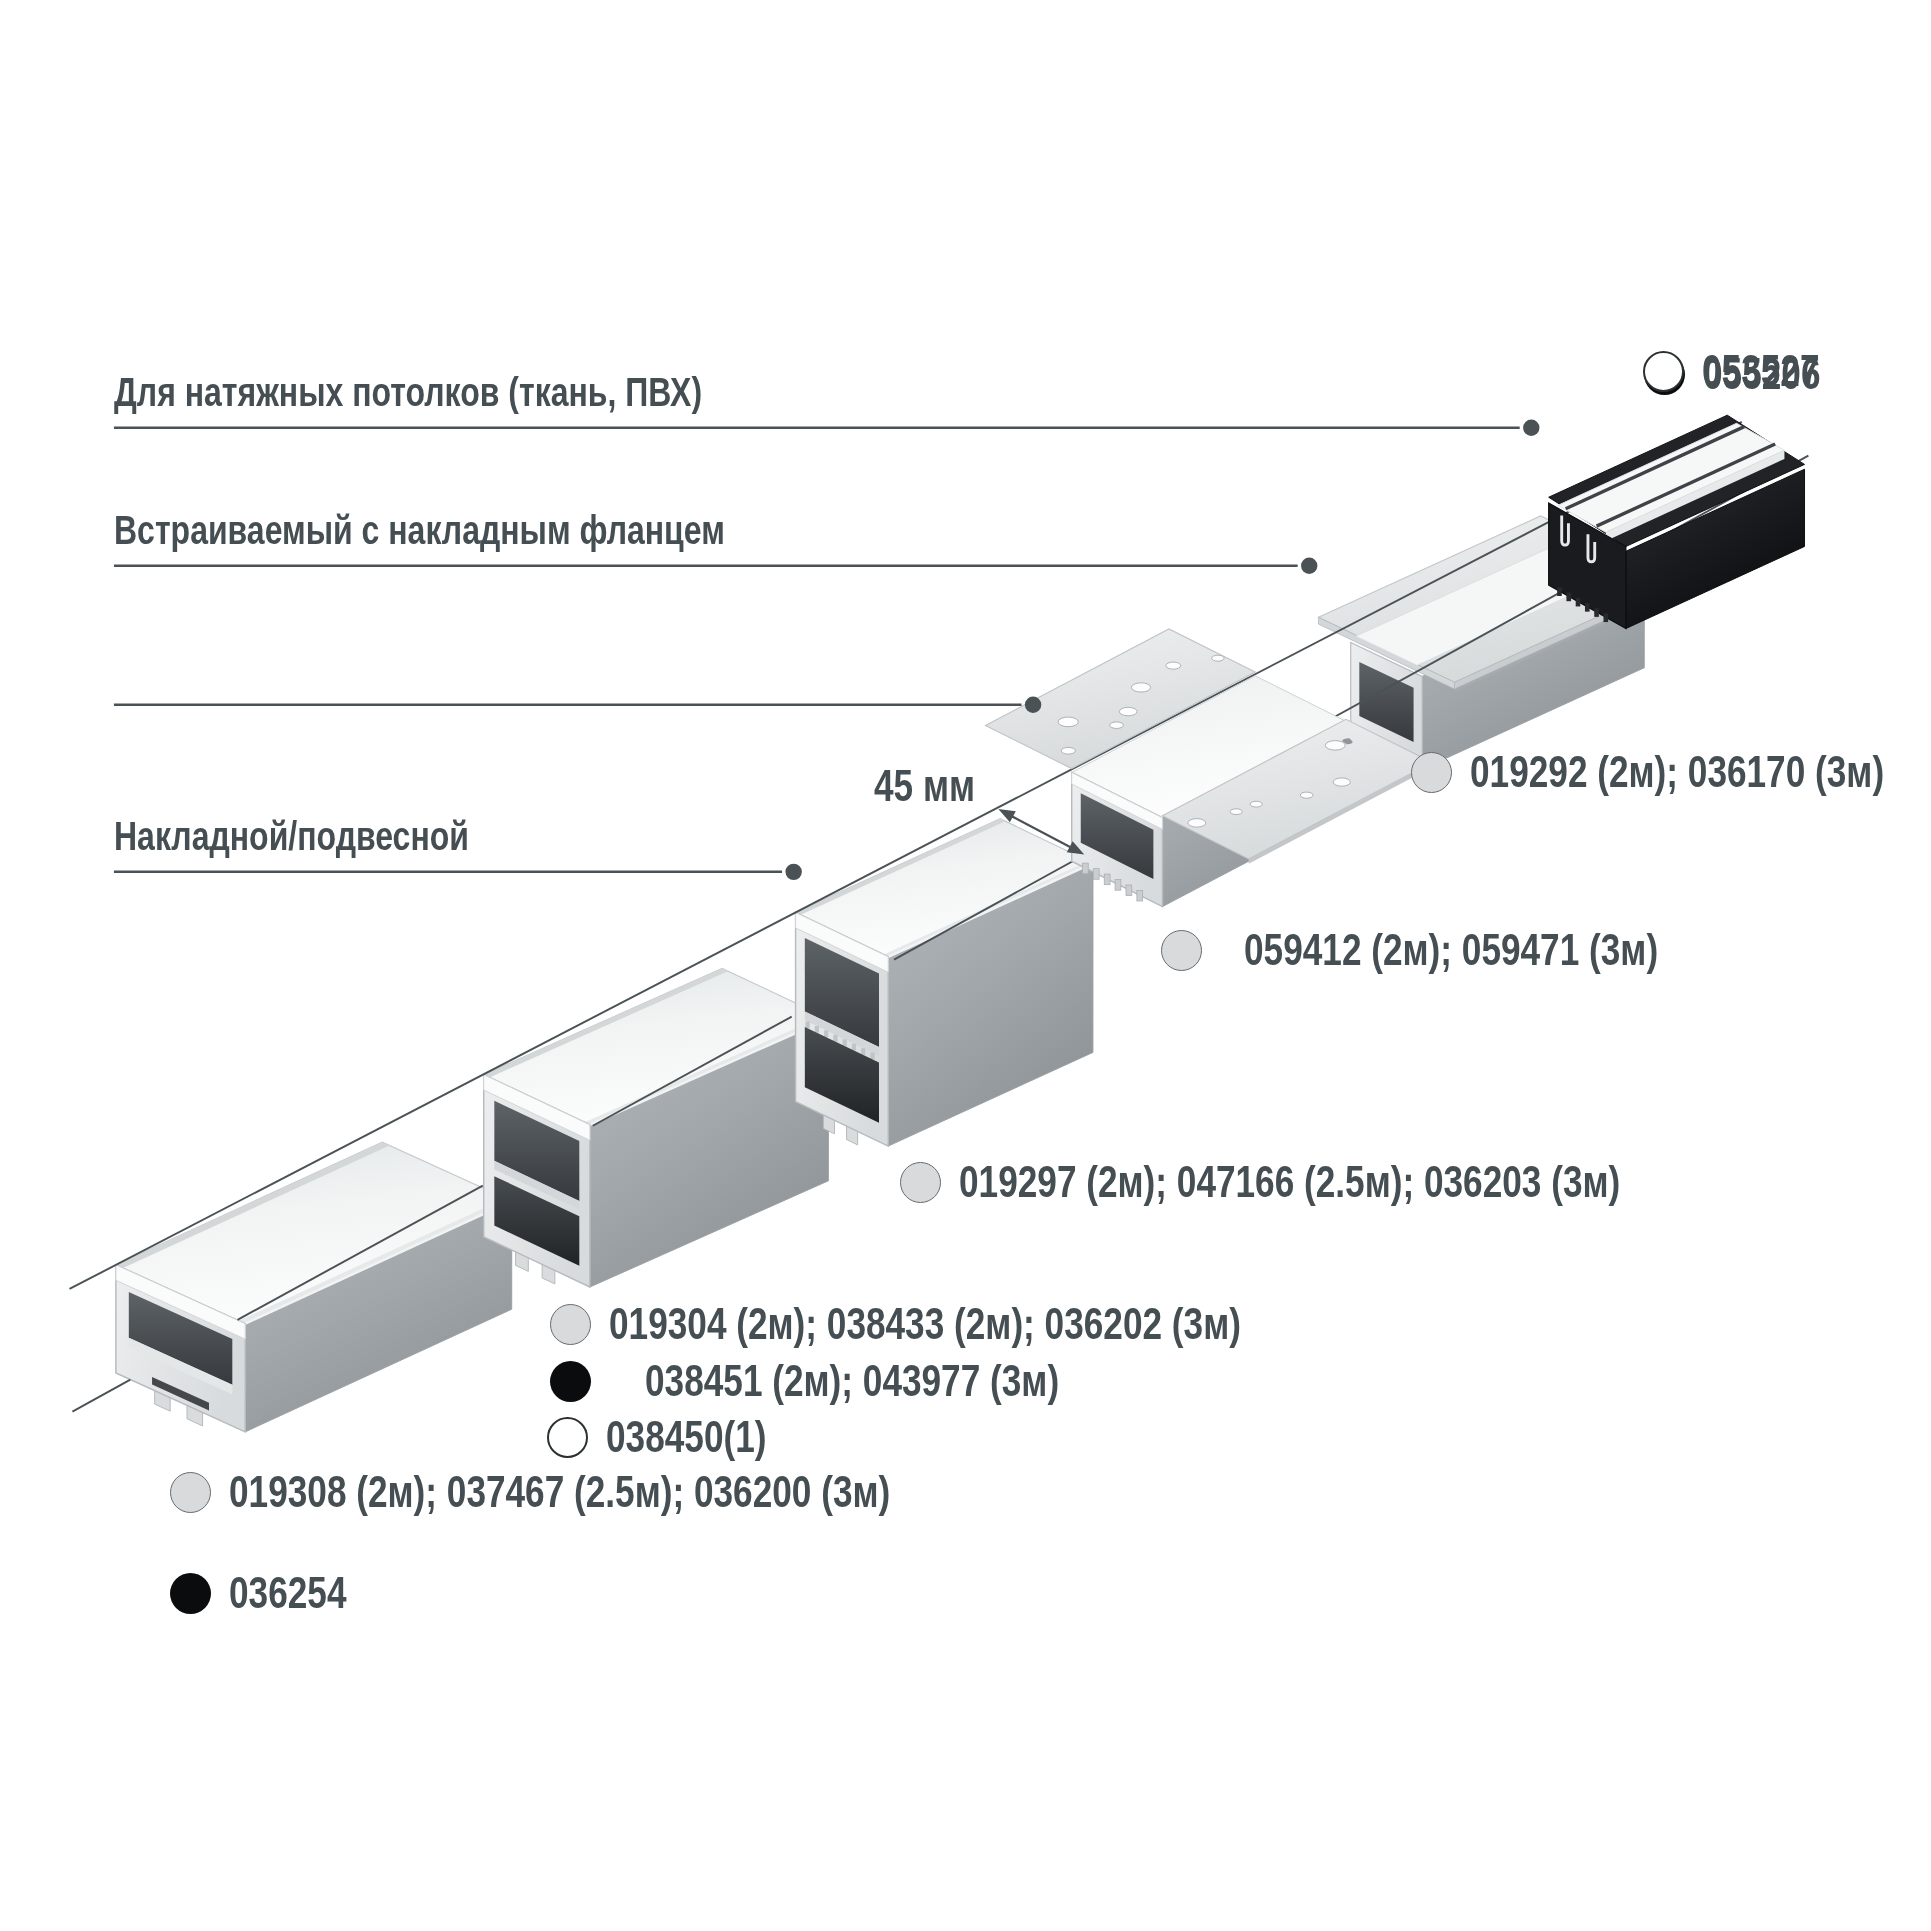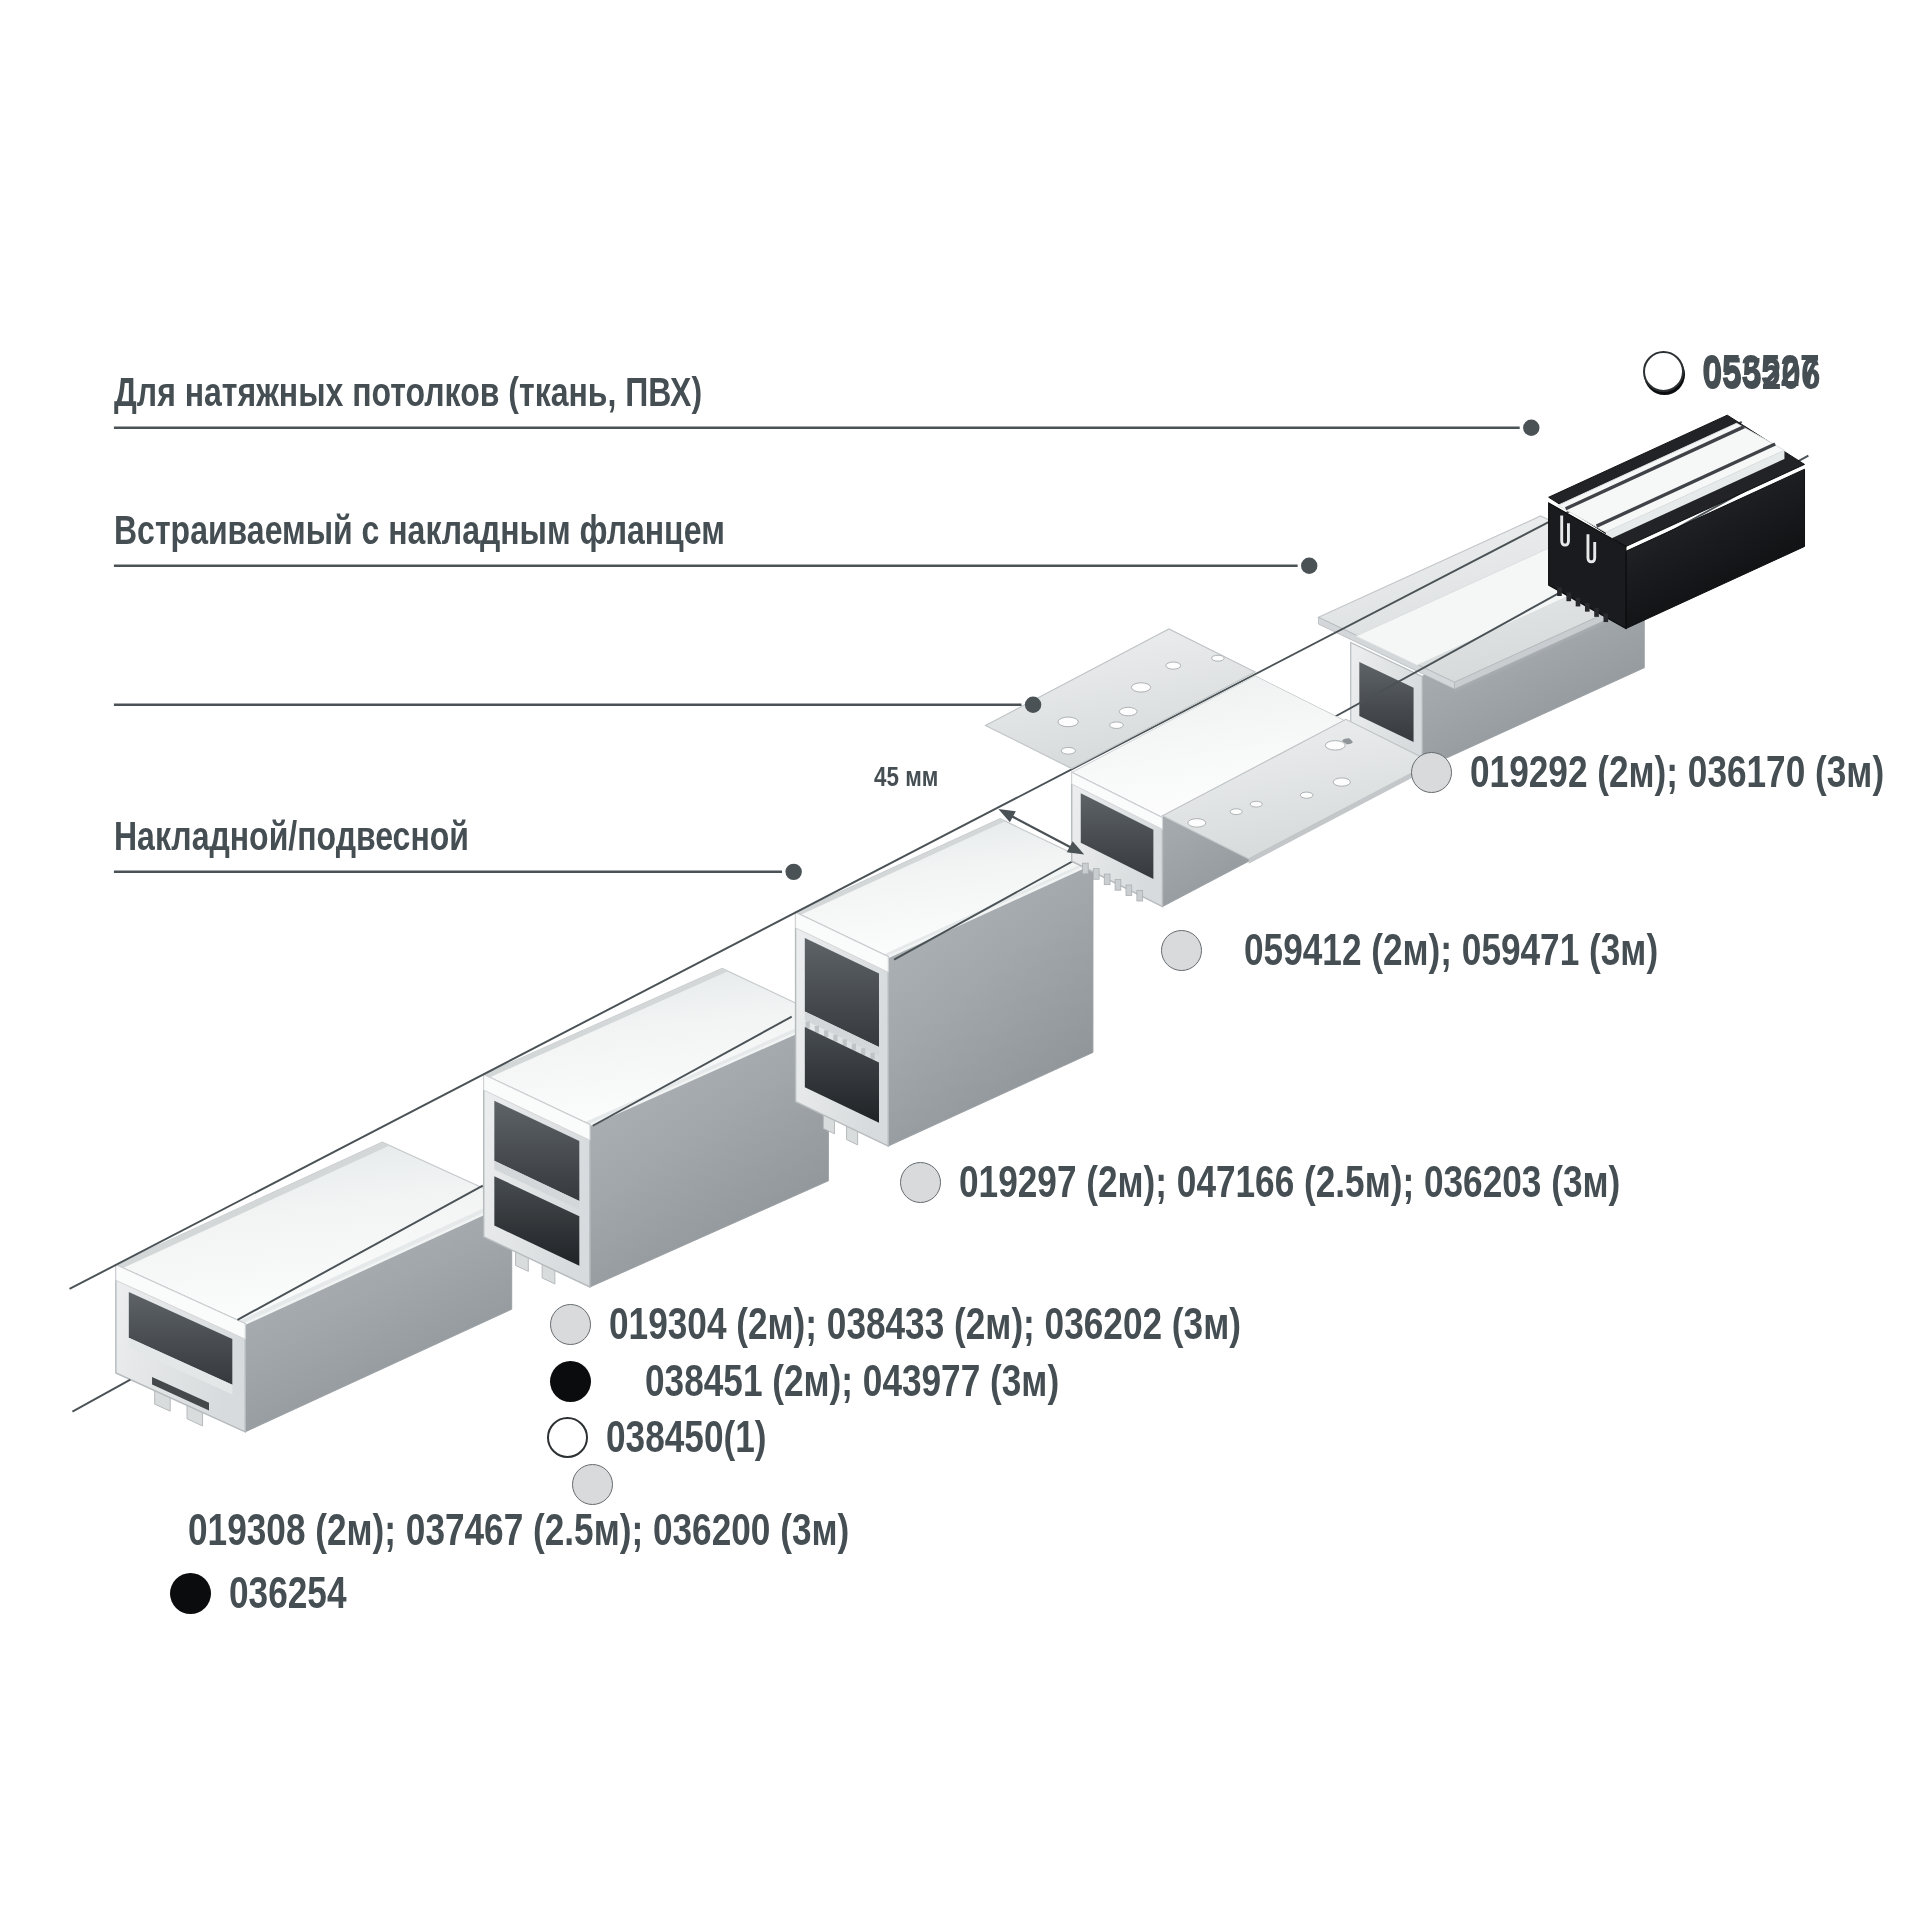--- a/index.html
+++ b/index.html
@@ -7,21 +7,21 @@
            font-family:"Liberation Sans", sans-serif; }
   .stage svg { position:absolute; left:0; top:0; }
   .condensed { display:inline-block; transform:scaleX(0.80); transform-origin:0 0; white-space:nowrap; }
   .mount-label { position:absolute; color:#454e53; font-size:40px; font-weight:700; white-space:nowrap; }
   .code-row { position:absolute; display:flex; align-items:center; height:56px; white-space:nowrap; }
   .dot { width:41px; height:41px; border-radius:50%; flex:0 0 auto; box-sizing:border-box; }
   .dot[data-dot="black"] { background:#0b0c0d; }
   .dot[data-dot="gray"] { background:#d8dadc; border:1.9px solid #666c70; }
   .dot[data-dot="white"] { background:#ffffff; border:2.9px solid #2b3033; }
   .code-text { margin-left:18.3px; color:#454e53; font-size:44px; font-weight:700; }
-  .dim-label { position:absolute; left:874px; top:761px; color:#454e53; font-size:28px; font-weight:700; }
+  .dim-label { position:absolute; left:874px; top:761px; color:#454e53; font-size:44px; font-weight:700; }
 </style>
 </head>
 <body>
 
 <div class="stage">
 <svg width="1931" height="1931" viewBox="0 0 2000 2000">
 <defs>
 <linearGradient id="difTop" x1="0" y1="0" x2="0.25" y2="1">
  <stop offset="0" stop-color="#e2e6e7"></stop>
           <stop offset="0.45" stop-color="#f2f4f4"></stop>
@@ -230,21 +230,21 @@
   <span class="code-text condensed">019304 (2м); 038433 (2м); 036202 (3м)</span>
 </div>
 <div class="code-row" style="left:550px;top:1353px;gap:36px;">
   <span class="dot" data-dot="black"></span>
   <span class="code-text condensed">038451 (2м); 043977 (3м)</span>
 </div>
 <div class="code-row" style="left:547px;top:1409px;">
   <span class="dot" data-dot="white"></span>
   <span class="code-text condensed">038450(1)</span>
 </div>
-<div class="code-row" style="left:170px;top:1464px;flex-direction:column;">
+<div class="code-row" style="left:170px;top:1464px;">
   <span class="dot" data-dot="gray"></span>
   <span class="code-text condensed">019308 (2м); 037467 (2.5м); 036200 (3м)</span>
 </div>
 <div class="code-row" style="left:170px;top:1565px;">
   <span class="dot" data-dot="black"></span>
   <span class="code-text condensed">036254</span>
 </div>
 </div>
 
 

